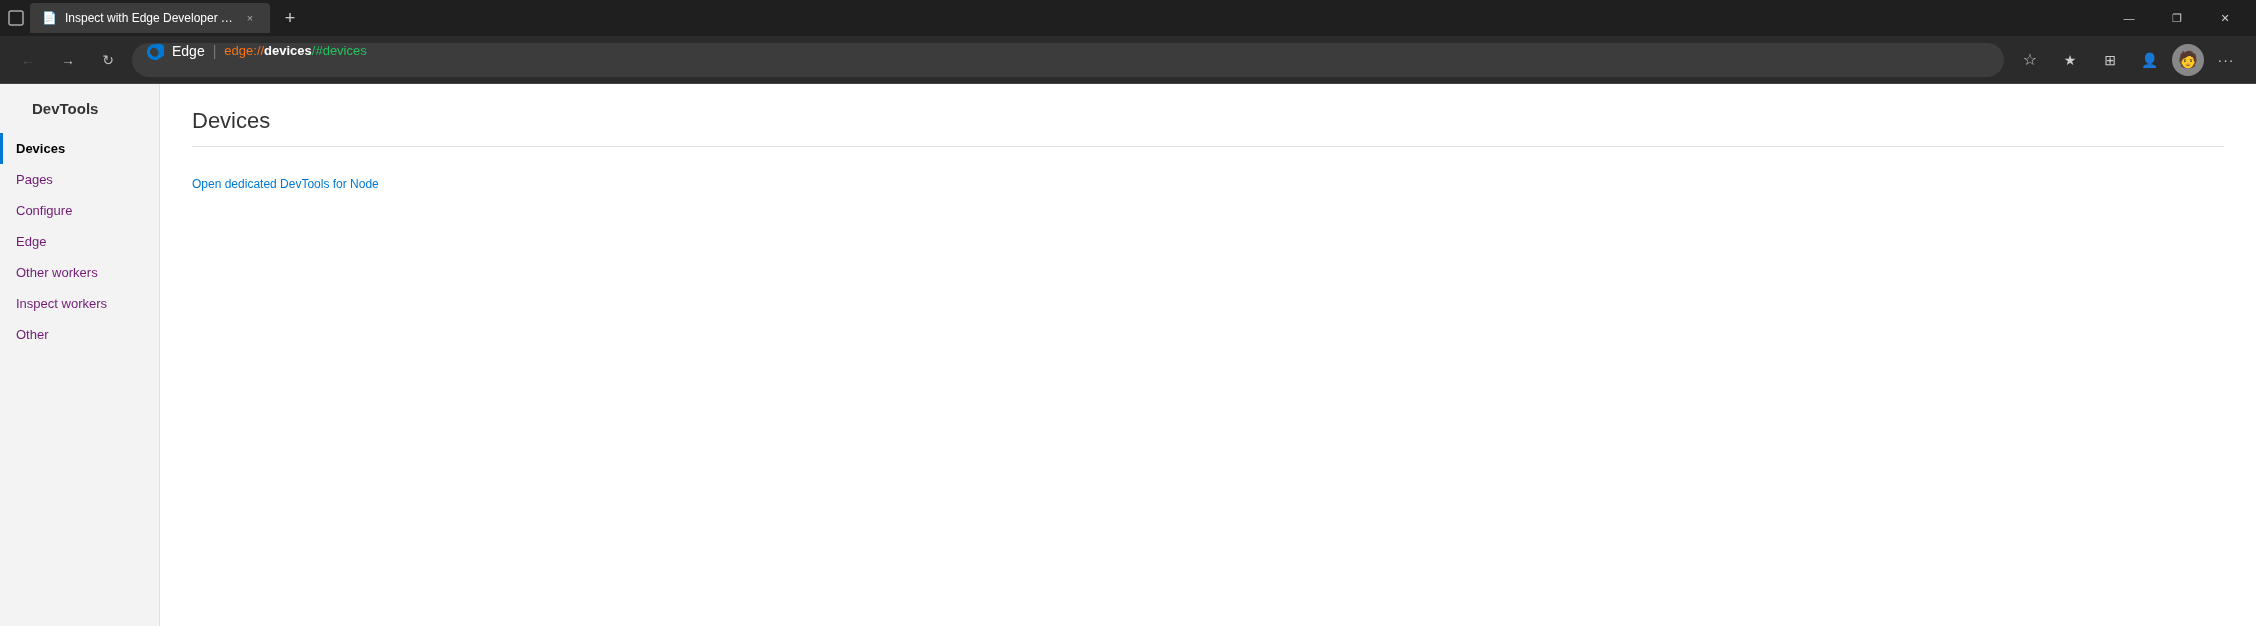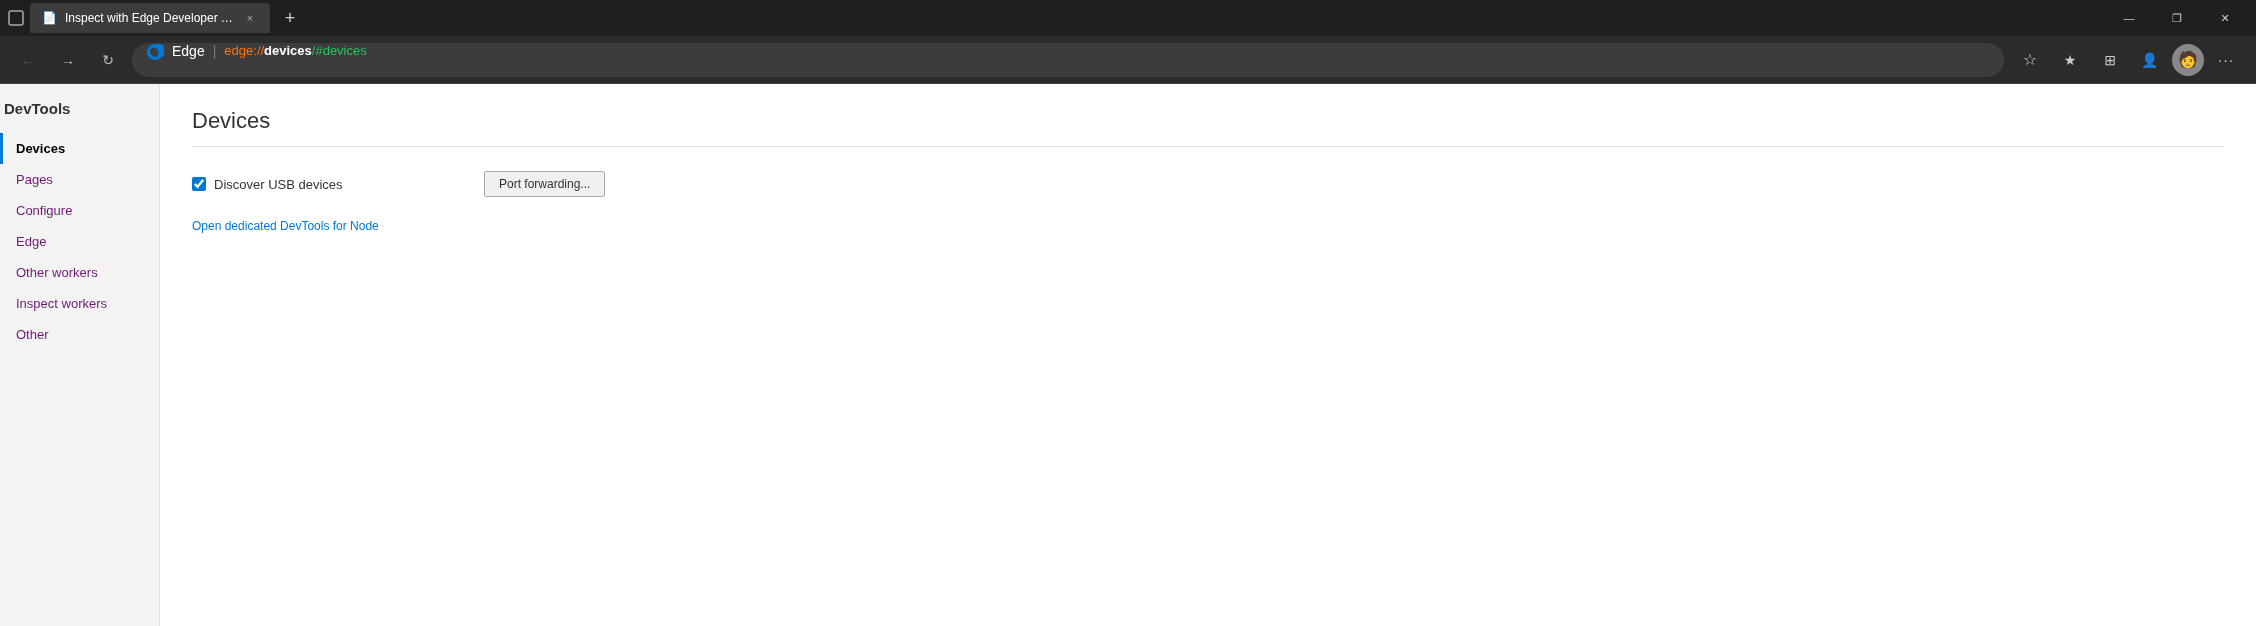--- a/index.html
+++ b/index.html
@@ -165,21 +165,21 @@
       width: 160px;
       background: #f3f3f3;
       border-right: 1px solid #e0e0e0;
       padding: 16px 0;
       flex-shrink: 0;
     }
     .sidebar-title {
       font-size: 15px;
       font-weight: 600;
       color: #333;
-      padding: 0 16px 16px 4px;
+      padding: 0 16px 16px 32px;
     }
     .sidebar-item {
       padding: 8px 16px;
       cursor: pointer;
       color: #701a75;
       font-size: 13px;
       position: relative;
     }
     .sidebar-item.active {
       color: #000;
@@ -344,26 +344,19 @@
     </div>
     <div class="sidebar-item">
       <span>Other</span>
     </div>
   </div>
 
   <div class="content">
     <div class="content-title">Devices</div>
 
     
-    <div class="option-row">
-      <label class="checkbox-label">
-        <input type="checkbox" class="checkbox-input" checked="" style="">
-        <span class="checkbox-text">Discover USB devices</span>
-      </label>
-      <button class="action-btn">Port forwarding...</button>
-    </div>
 
     
 
     
     <a class="devtools-link">Open dedicated DevTools for Node</a>
   </div>
 </div>
 
 </body></html>

